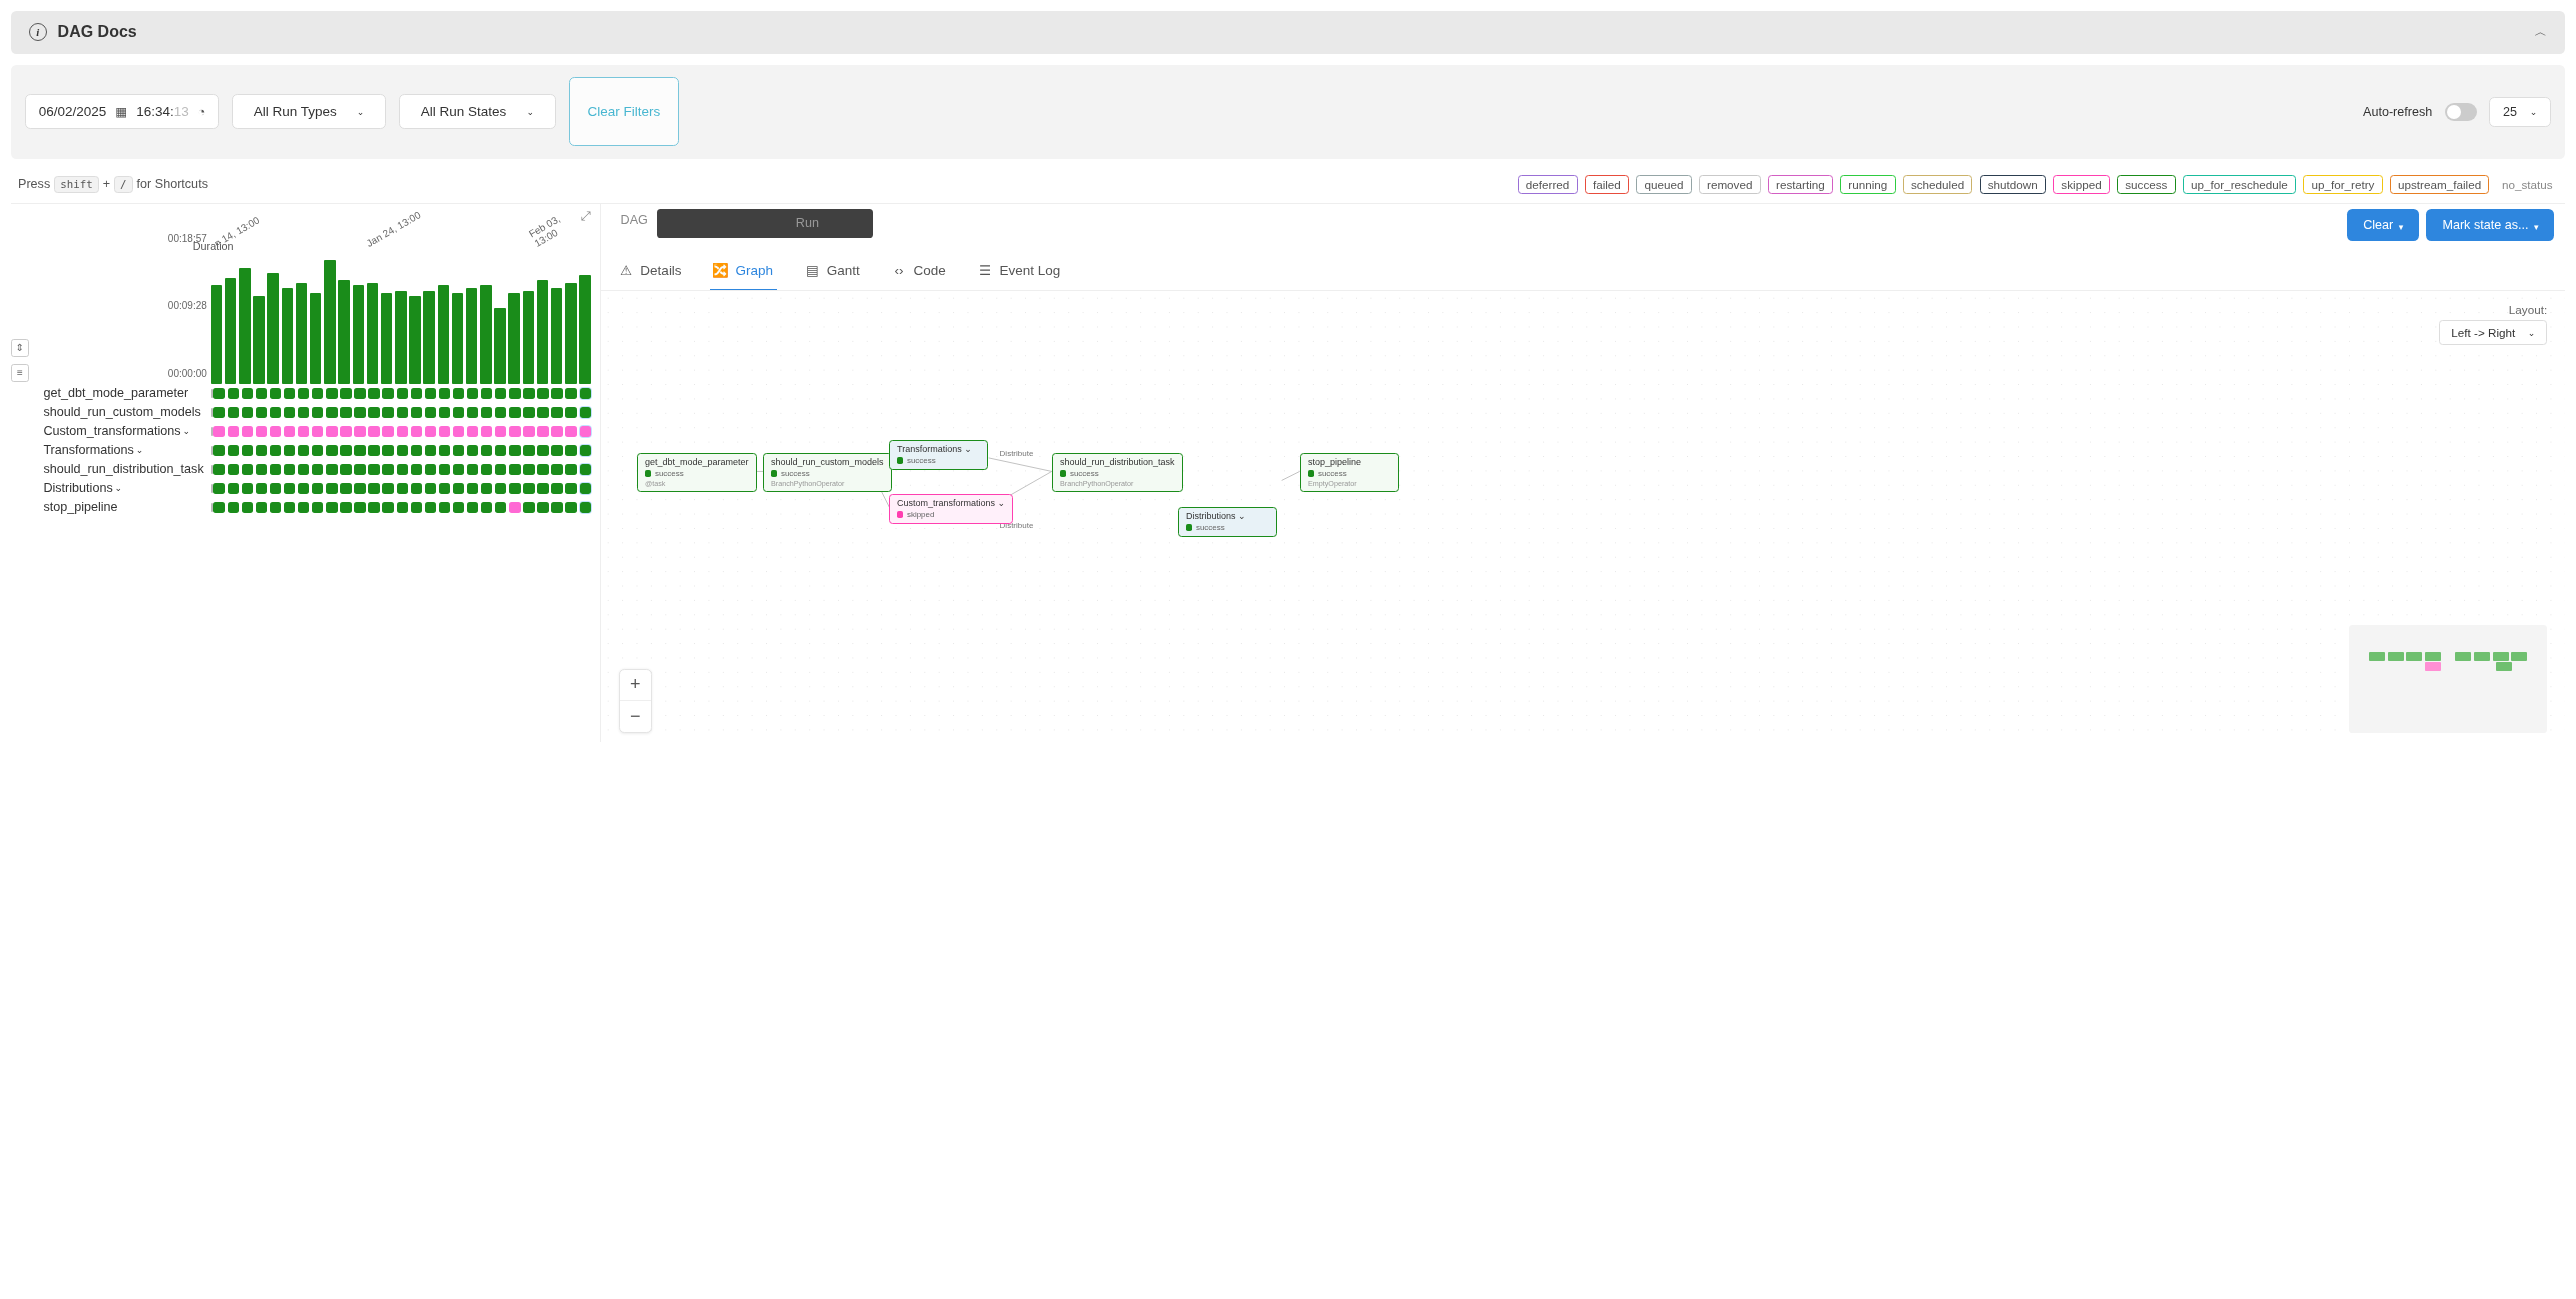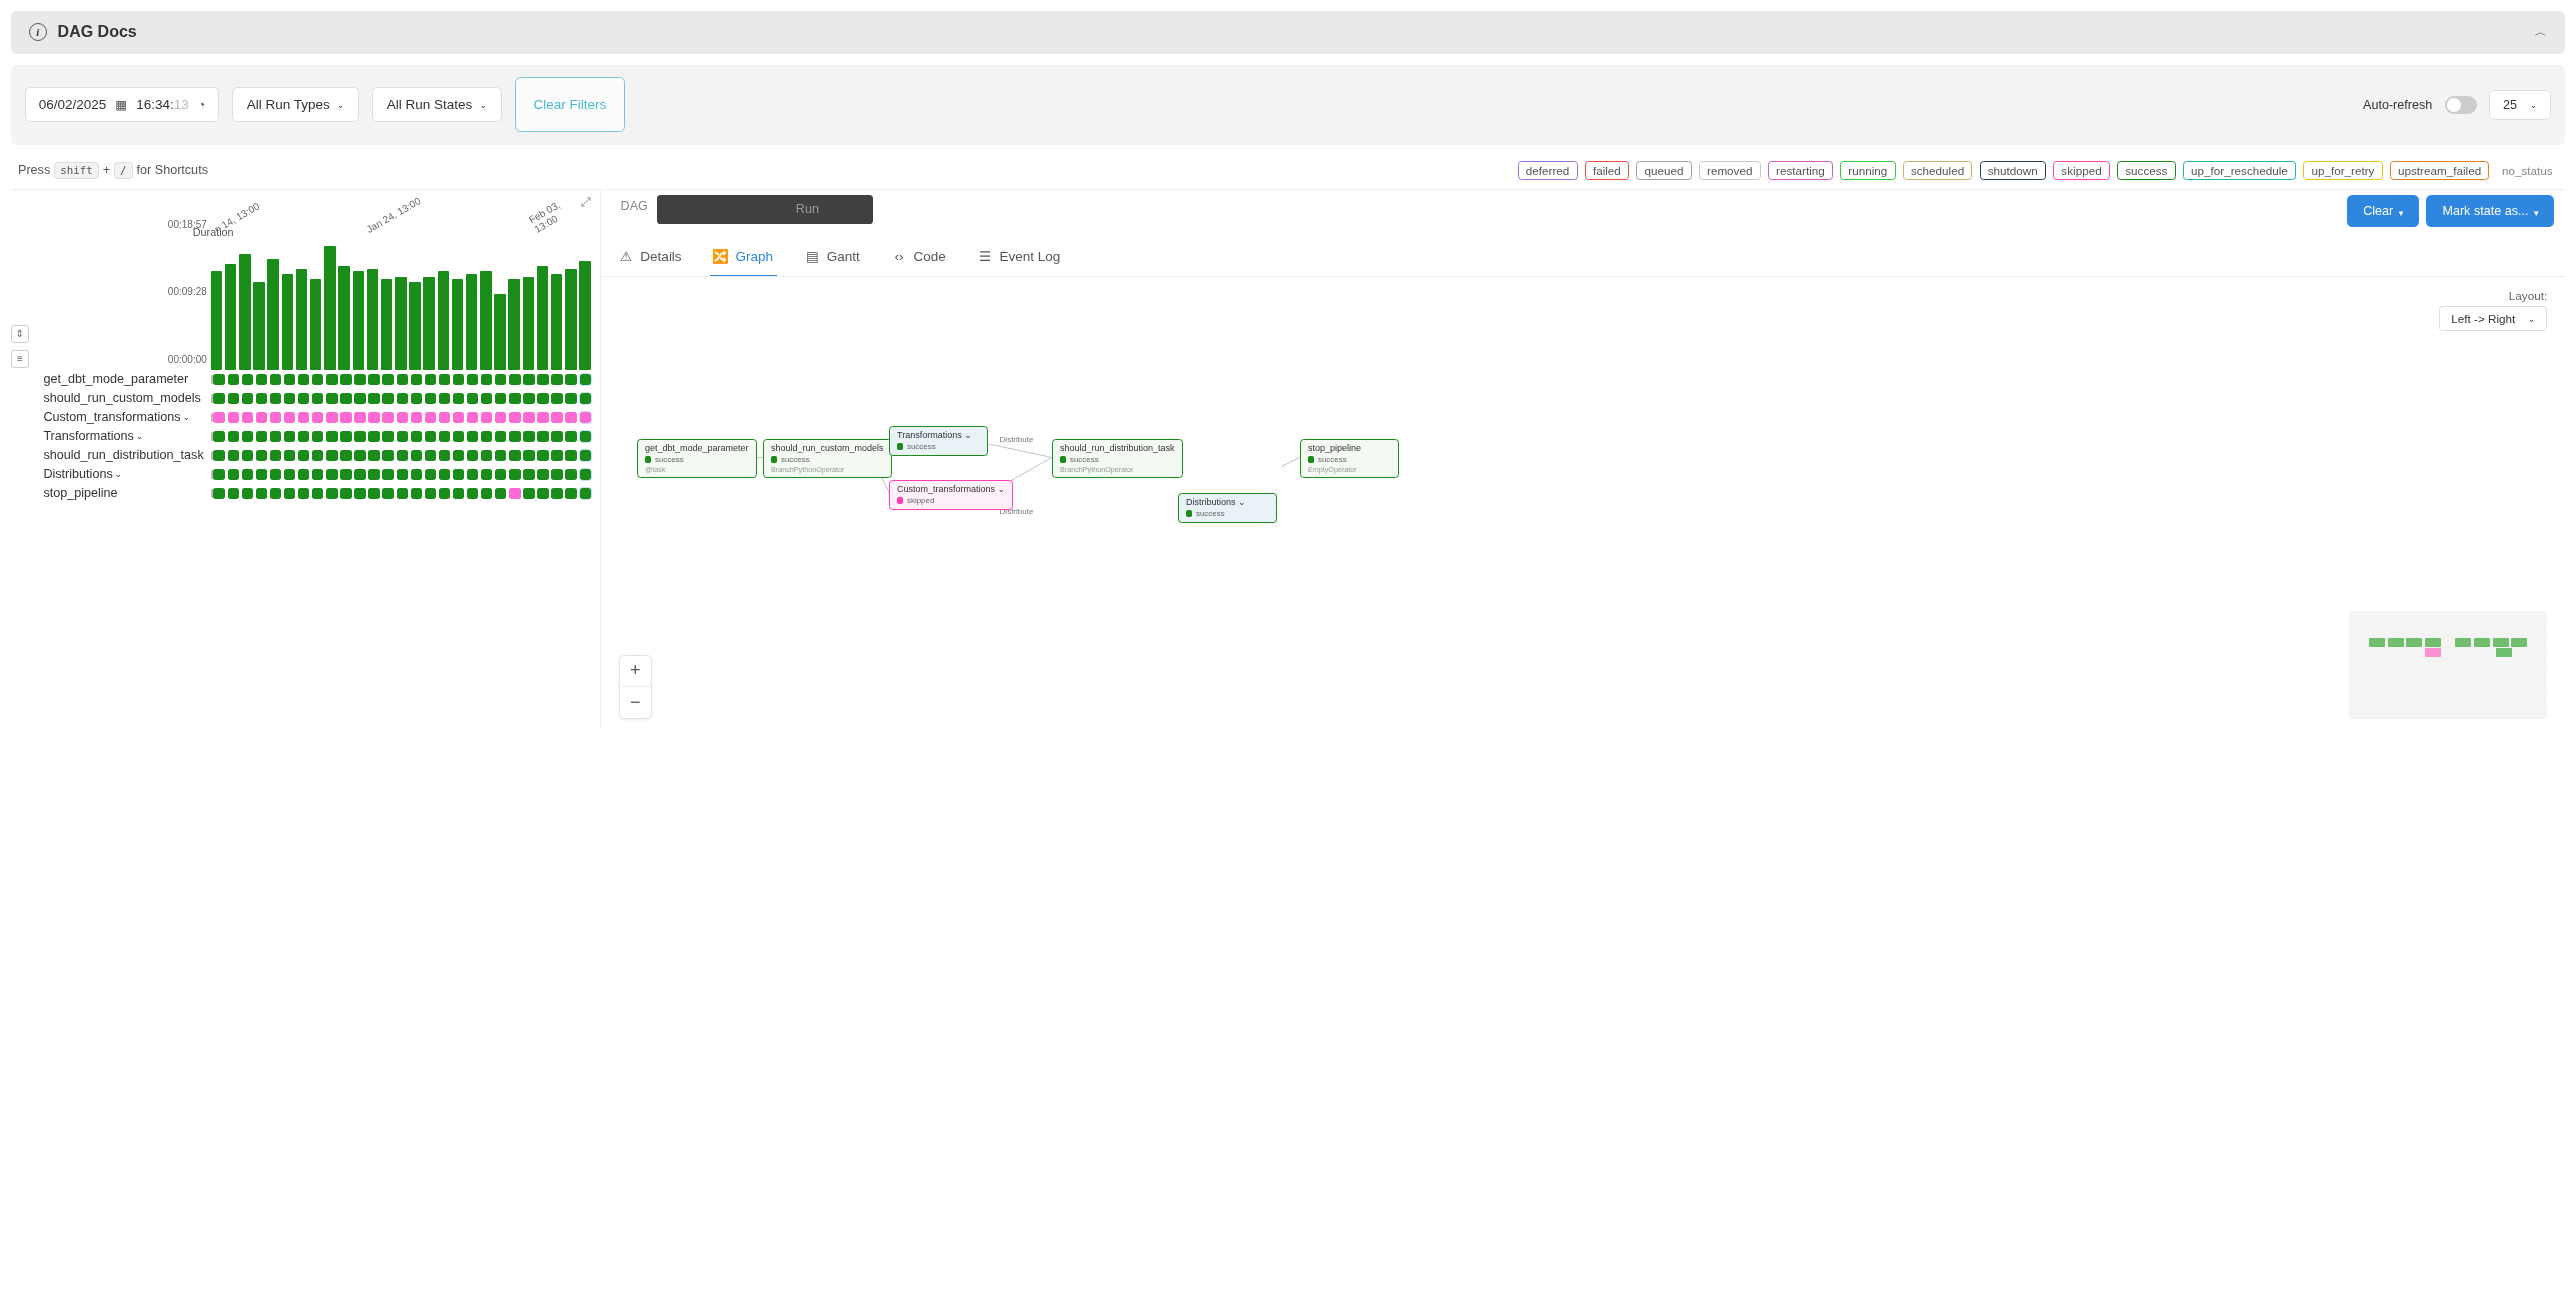--- a/index.html
+++ b/index.html
@@ -7,22 +7,22 @@
   
   .dag-docs-bar { background: #e9e9e9; border-radius: 5.4px; margin: 10.8px; padding: 12.6px 18px; display: flex; align-items: center; justify-content: space-between; cursor: pointer; }
   .dag-docs-bar .left { display: flex; align-items: center; gap: 10.8px; font-weight: 600; font-size: 16px; }
   .info-icon { width: 18px; height: 18px; border: 1.8px solid #555; border-radius: 50%; display: inline-flex; align-items: center; justify-content: center; font-size: 10.8px; font-style: italic; font-family: serif; }
   .chevron { font-size: 12.6px; color: #666; }
   
   .filter-bar { background: #f3f3f3; border-radius: 5.4px; margin: 0 10.8px 10.8px 10.8px; padding: 12.6px 14.4px; display: flex; align-items: center; gap: 12.6px; }
   .datetime-box { background: #fff; border: 0.9px solid #ddd; border-radius: 5.4px; padding: 9px 12.6px; display: flex; align-items: center; gap: 9px; font-size: 13.5px; justify-content: flex-end; }
   .datetime-box .muted { color: #bbb; }
   .cal-icon, .clock-icon { font-size: 12.6px; color: #555; }
-  .select-box { background: #fff; border: 0.9px solid #ddd; border-radius: 5.4px; padding: 9px 14px; display: flex; align-items: center; gap: 7px; font-size: 13.5px; cursor: pointer; }
-  .clear-filters { background: #fff; border: 0.9px solid #5bbcd6; color: #1ea8c9; border-radius: 5.4px; padding: 19px 18px; font-size: 13.5px; cursor: pointer; opacity: .8; }
+  .select-box { background: #fff; border: 0.9px solid #ddd; border-radius: 5.4px; padding: 9px 21px; display: flex; align-items: center; gap: 20px; font-size: 13.5px; cursor: pointer; }
+  .clear-filters { background: #fff; border: 0.9px solid #5bbcd6; color: #1ea8c9; border-radius: 5.4px; padding: 26px 18px; font-size: 13.5px; cursor: pointer; opacity: .8; }
   .spacer { flex: 1; }
   .toggle { width: 32px; height: 18px; background: #ccc; border-radius: 9px; position: relative; cursor: pointer; }
   .toggle::after { content: ""; position: absolute; top: 1.8px; left: 1.8px; width: 14.4px; height: 14.4px; background: #fff; border-radius: 50%; }
   .pagesize { background: #fff; border: 0.9px solid #ddd; border-radius: 5.4px; padding: 7.2px 12.6px; display: flex; align-items: center; gap: 12.6px; cursor: pointer; }
   
   .legend-row { display: flex; align-items: center; padding: 5.4px 18px 9px 18px; gap: 7.2px; flex-wrap: wrap; }
   .shortcut-hint { color: #555; display: flex; align-items: center; gap: 3.6px; margin-right: auto; }
   .kbd { background: #f2f2f2; border: 0.9px solid #ddd; border-radius: 3.6px; padding: 0.9px 5.4px; font-family: monospace; font-size: 10.8px; }
   .legend-badge { border: 1.4px solid; border-radius: 3.6px; padding: 1.8px 7.2px; font-size: 11.7px; cursor: pointer; }
   .no-status { color: #888; font-size: 11.7px; padding: 1.8px 5.4px; }

